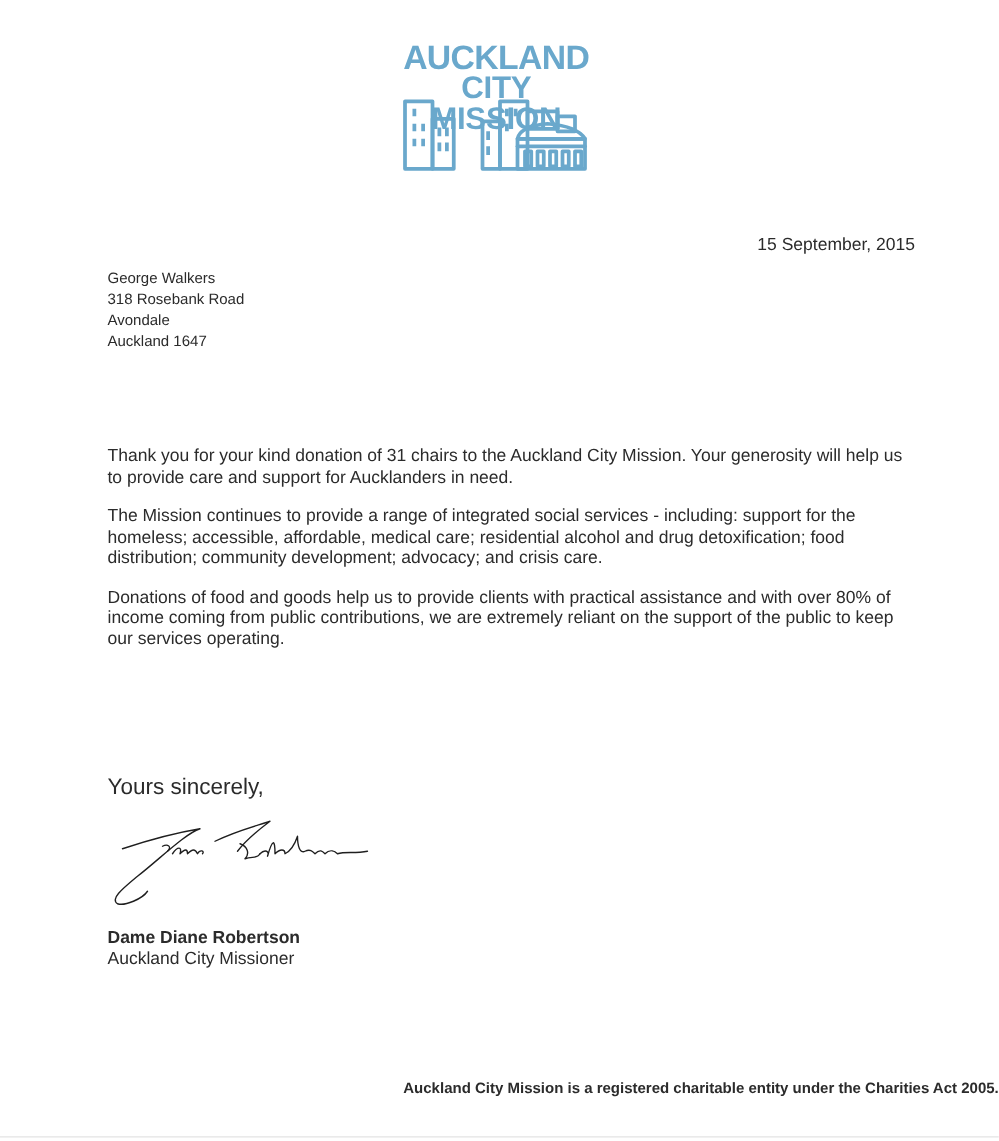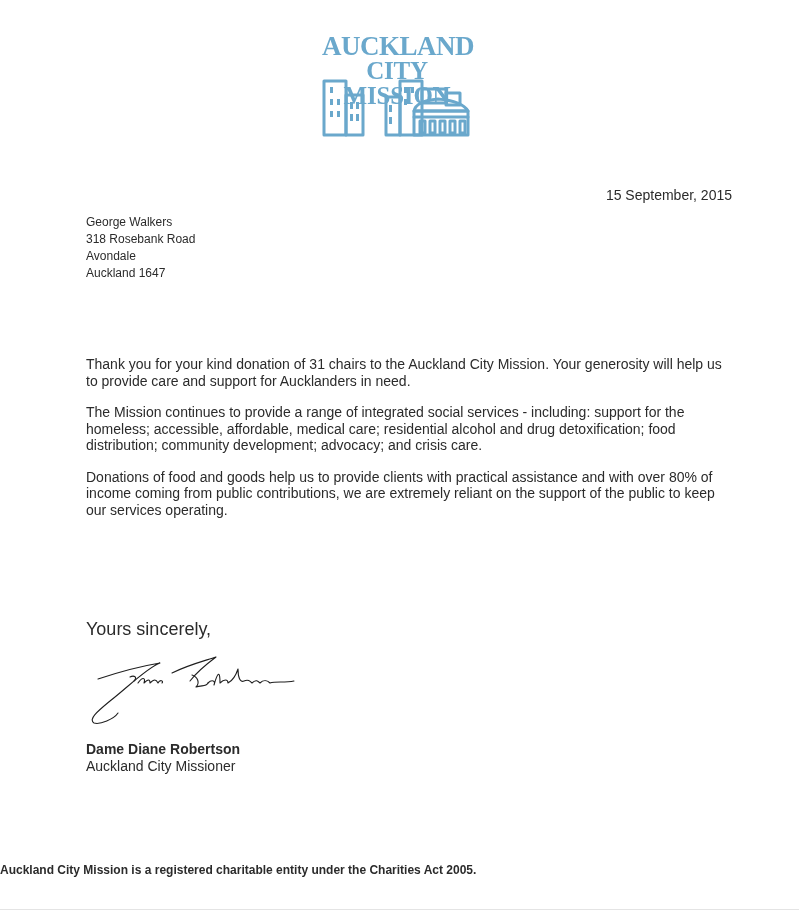--- a/index.html
+++ b/index.html
@@ -21,21 +21,21 @@
       top: 33px;
       width: 156px;
       height: 106px;
       color: var(--logo-color, #6aa8cc);
     }
     .logo-title {
       position: absolute;
       left: 4px;
       top: 0;
       width: 150px;
-      font-family: Liberation Serif, serif;
+      font-family: Liberation Sans, sans-serif;
       font-weight: bold;
       color: inherit;
       text-align: center;
       line-height: 1;
     }
     .logo-title .l1 {
       display: block;
       font-size: 27px;
       letter-spacing: -0.5px;
     }
@@ -94,21 +94,21 @@
       top: 741px;
       font-size: 14px;
       line-height: 17px;
     }
     .signer .name { font-weight: bold; text-align: right; }
     .footer {
       position: absolute;
       left: 0;
       width: 799px;
       top: 863px;
-      text-align: left;
+      text-align: right;
       font-size: 12px;
       font-weight: bold;
       line-height: 15px;
       color: #2b2b2b;
     }
     .bottom-rule {
       position: absolute;
       left: 0;
       top: 909px;
       width: 799px;

